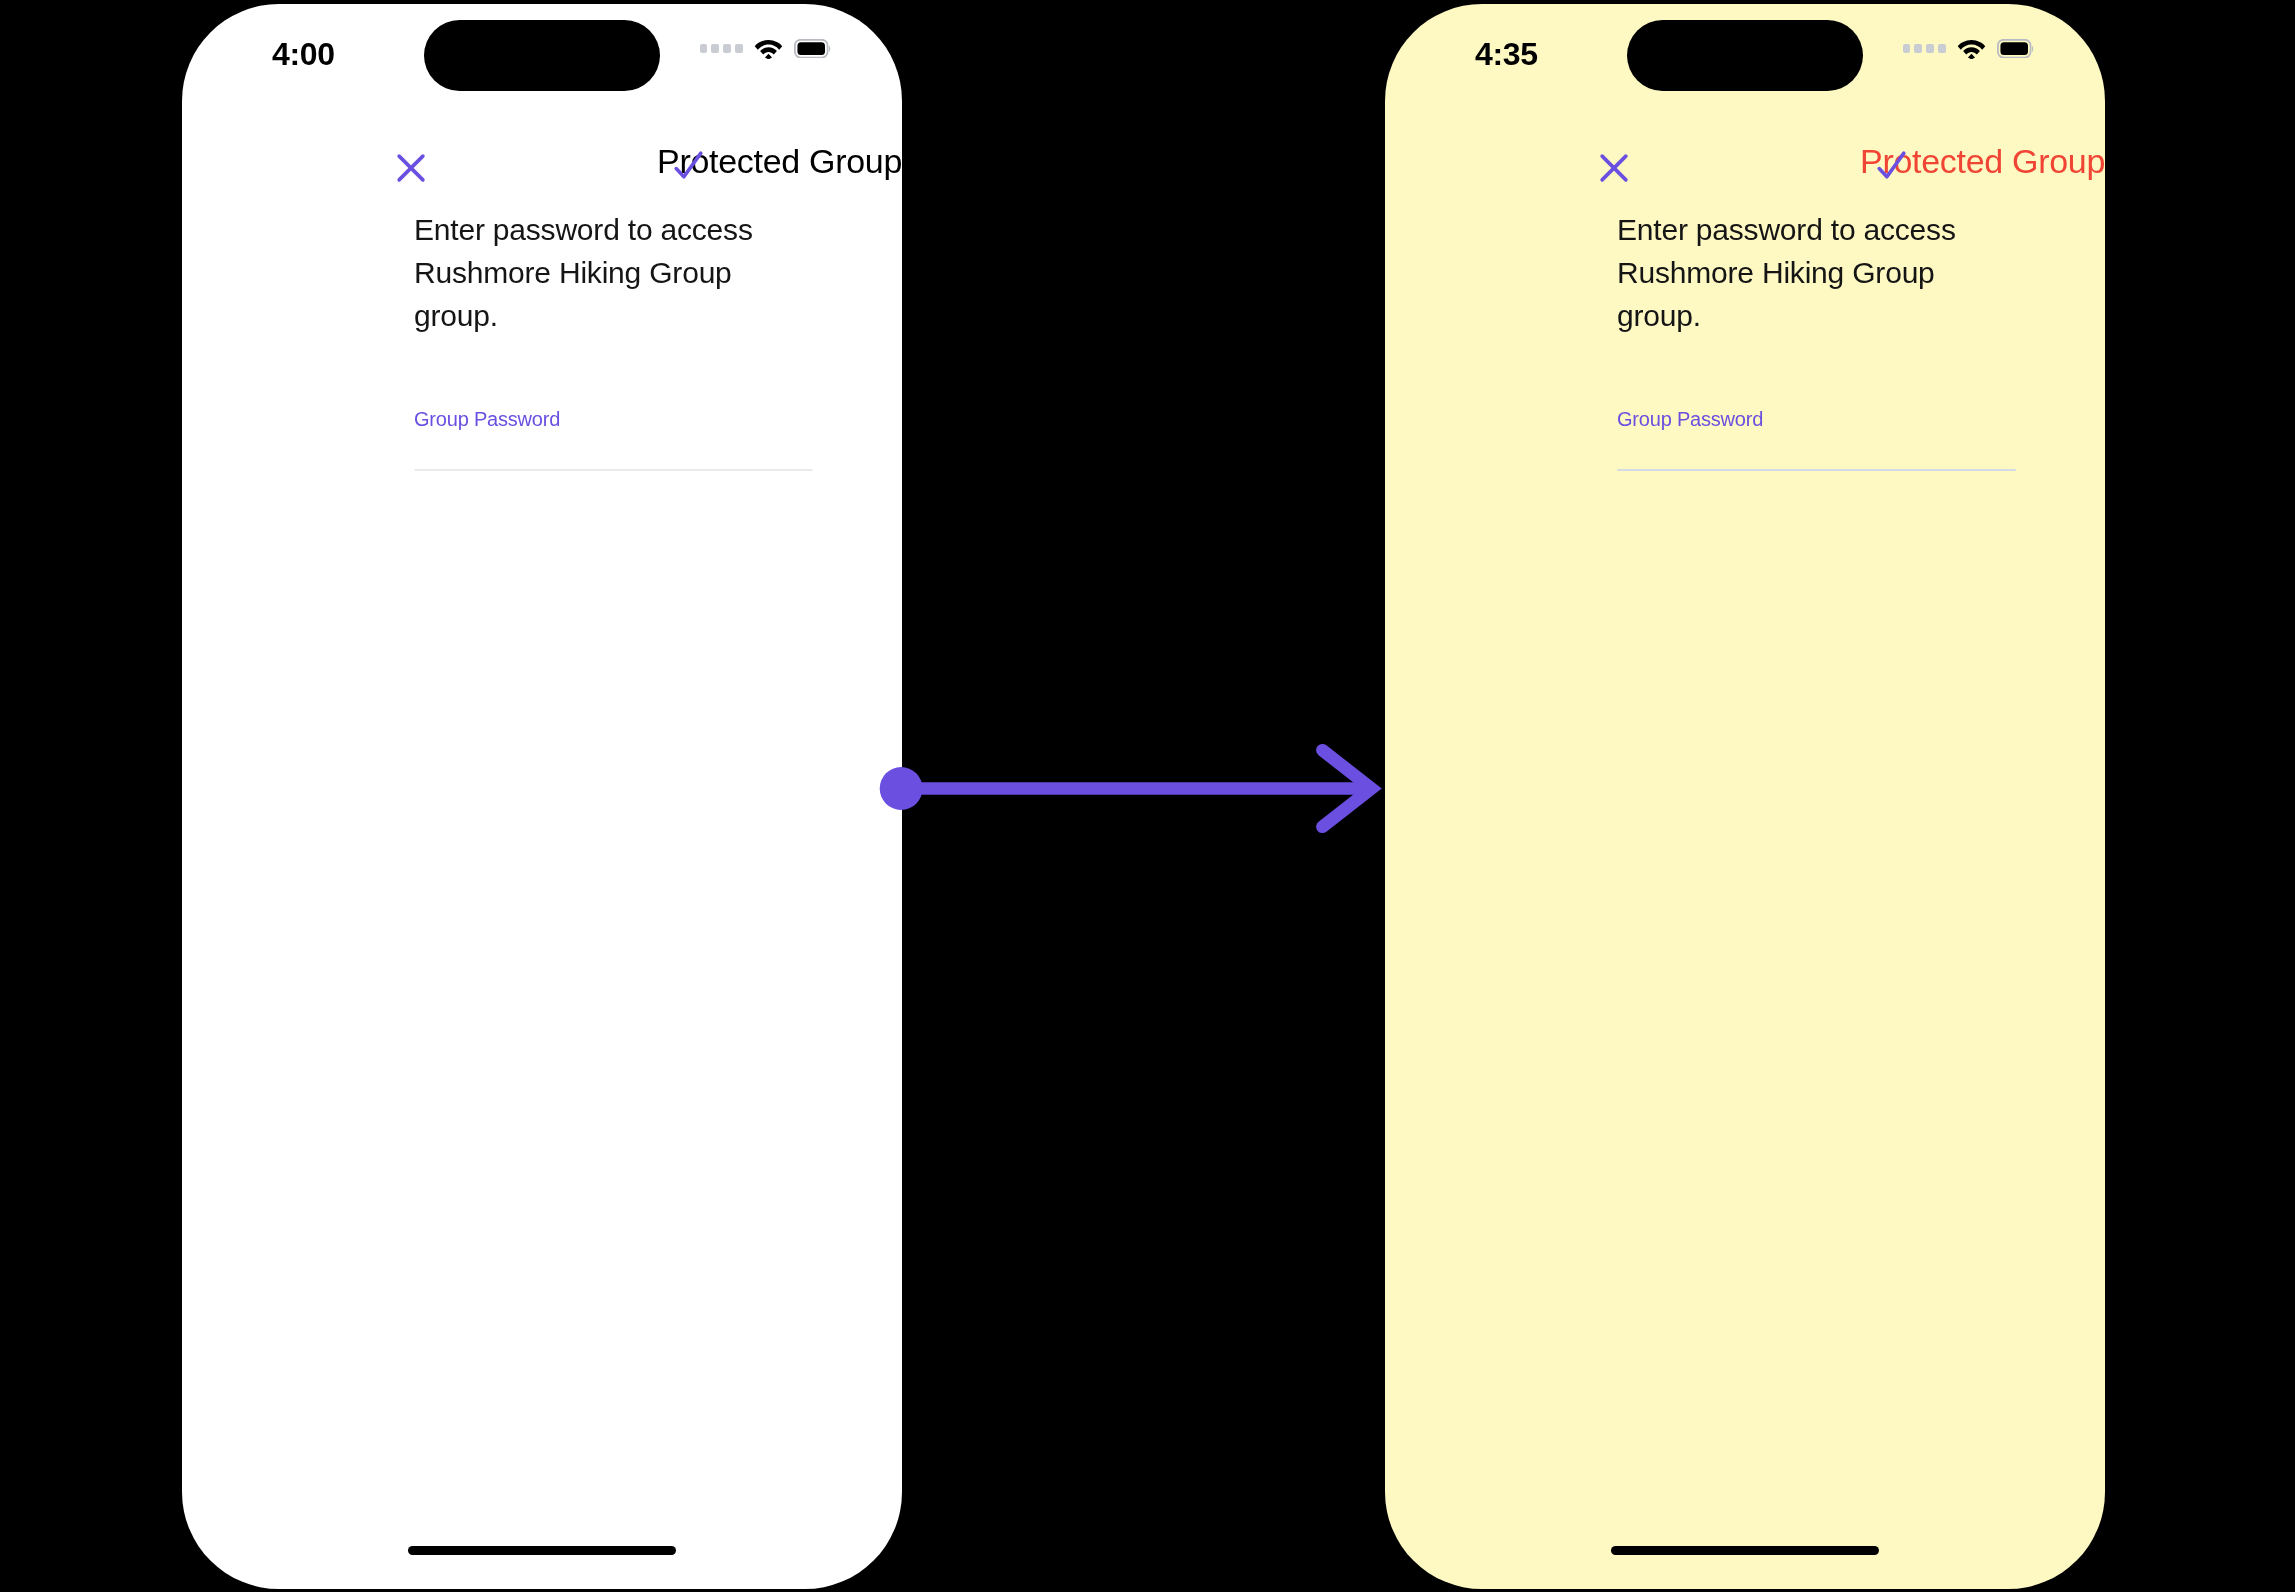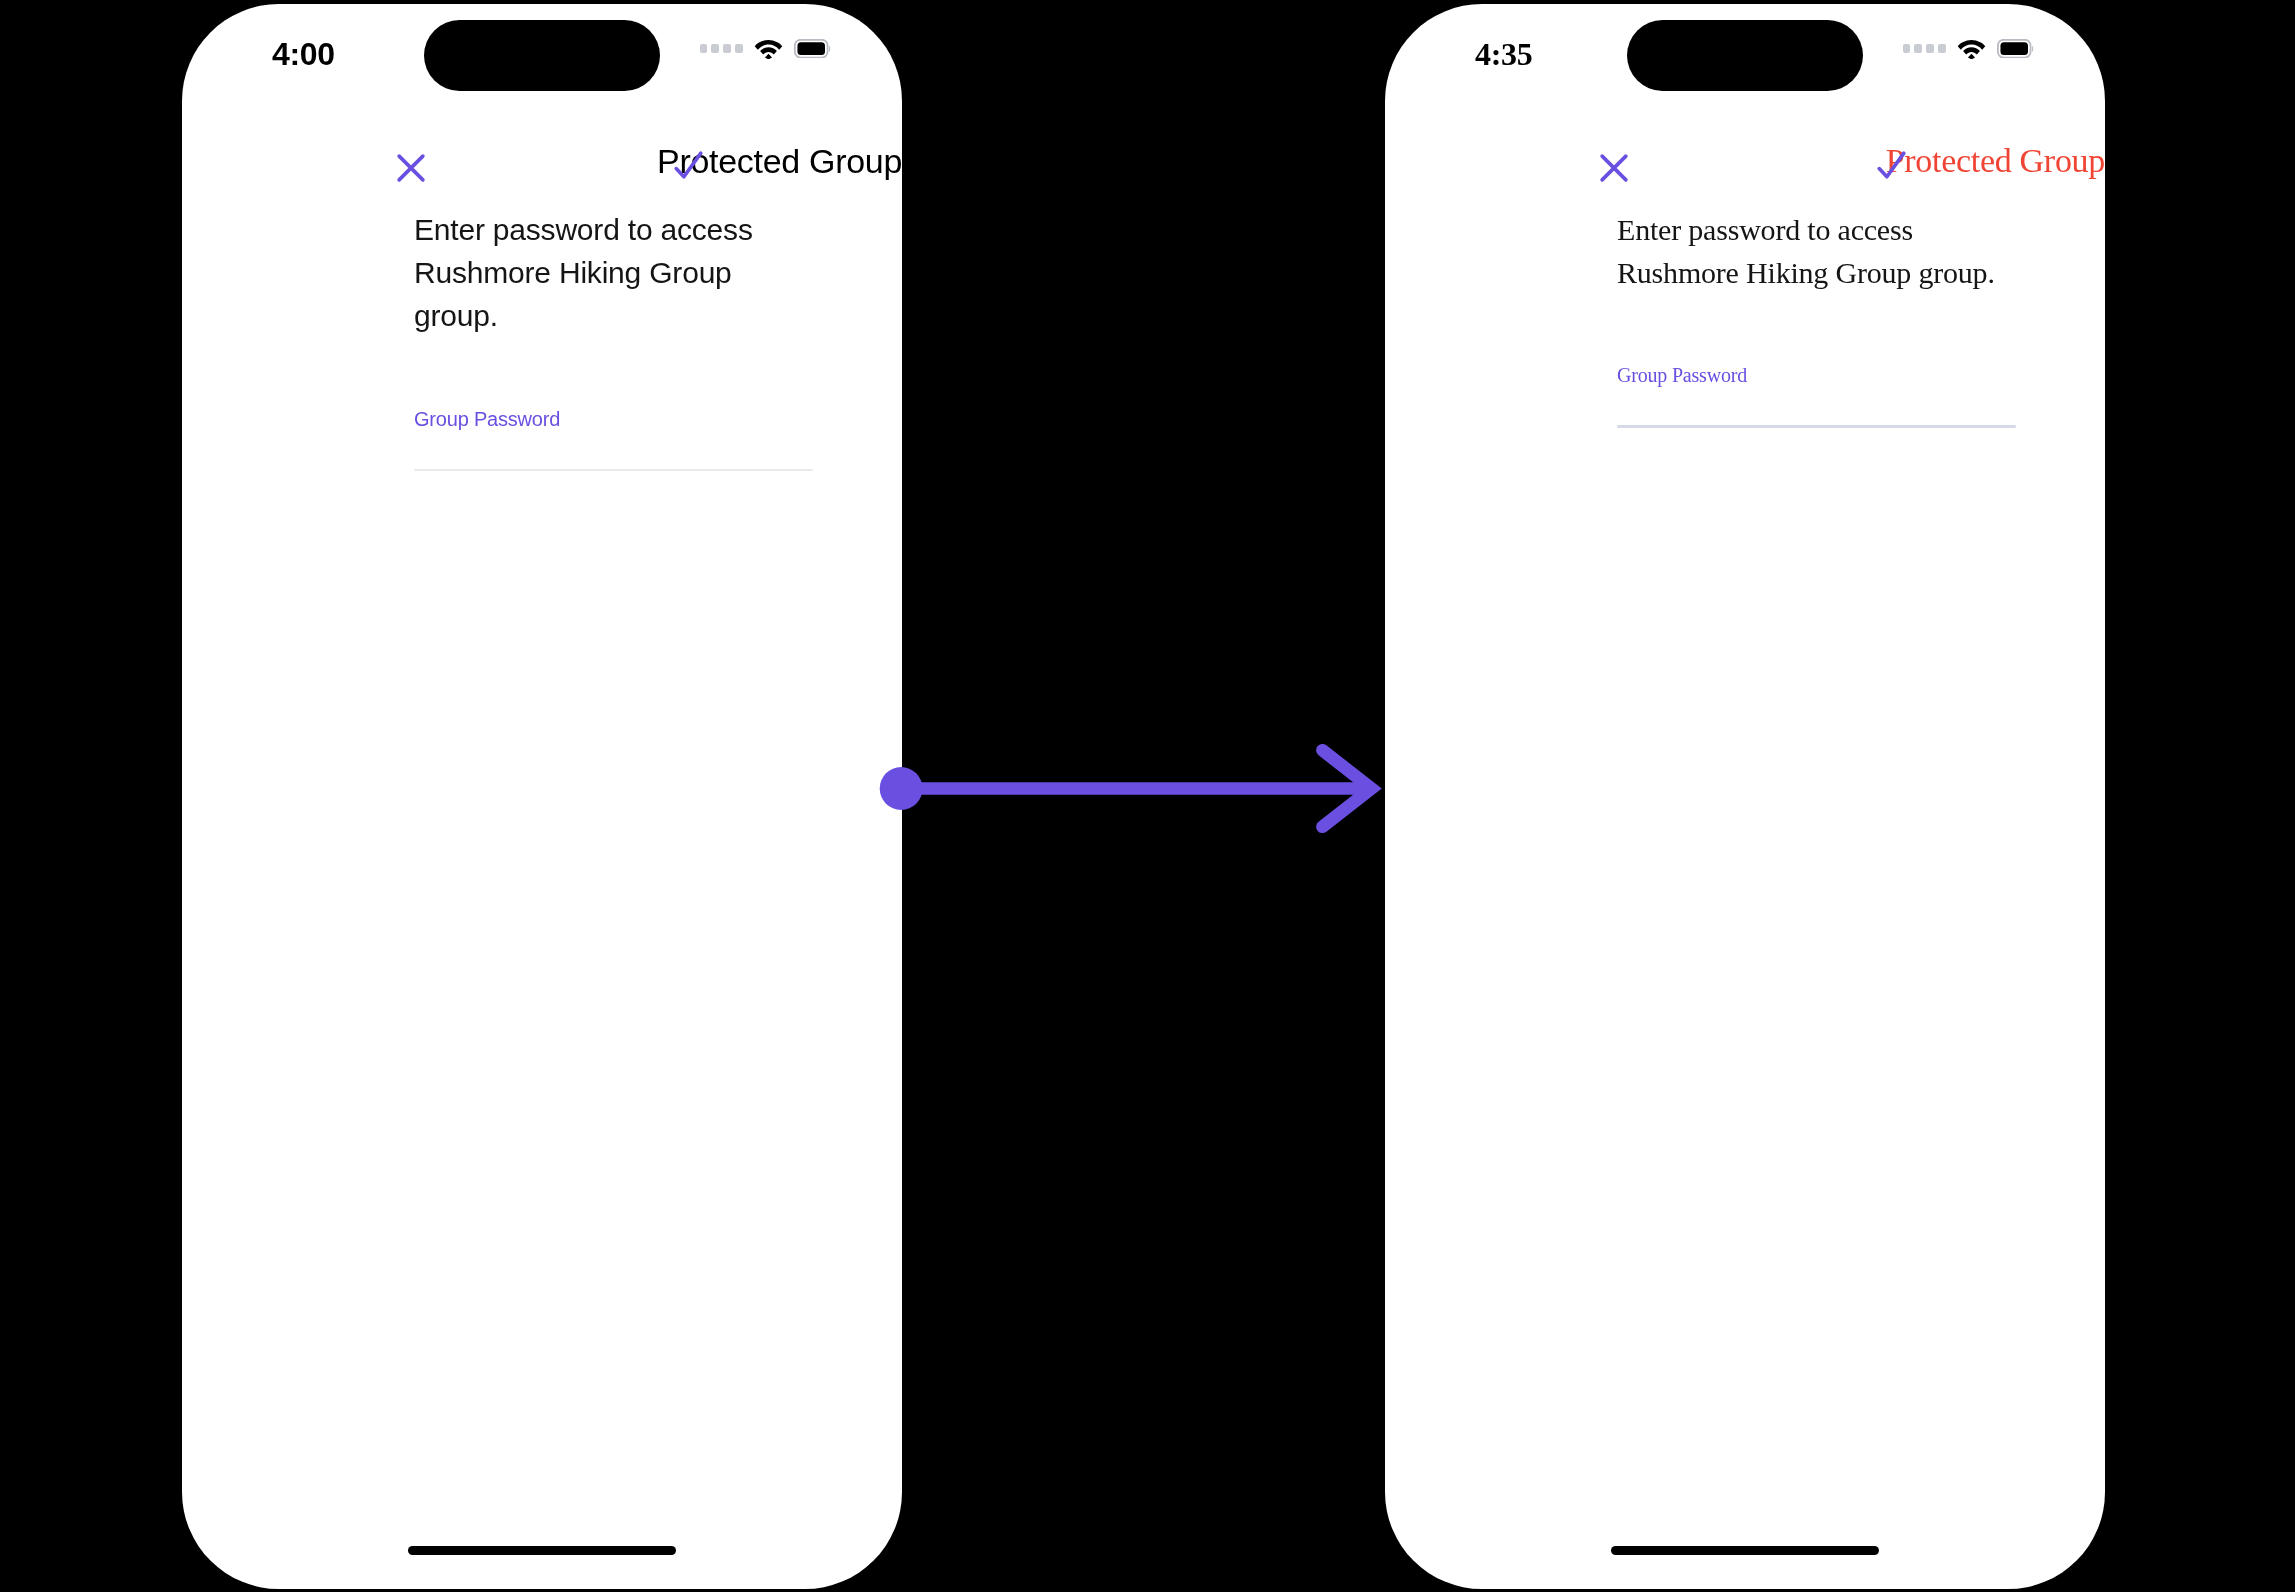--- a/index.html
+++ b/index.html
@@ -20,21 +20,21 @@
   .phone {
     position: absolute;
     top: 4.1px;
     width: 720px;
     height: 1585px;
     border-radius: 97px;
     overflow: hidden;
   }
 
   #phone-left  { left: 182px;  background: #FFFFFF; }
-  #phone-right { left: 1385px; background: #ffffff; font-family: Liberation Serif, serif; }
+  #phone-right { left: 1385px; background: #fef9c3; }
 
   .screen {
     position: relative;
     width: 100%;
     height: 100%;
   }
 
   
   .status-bar {
     position: absolute;

